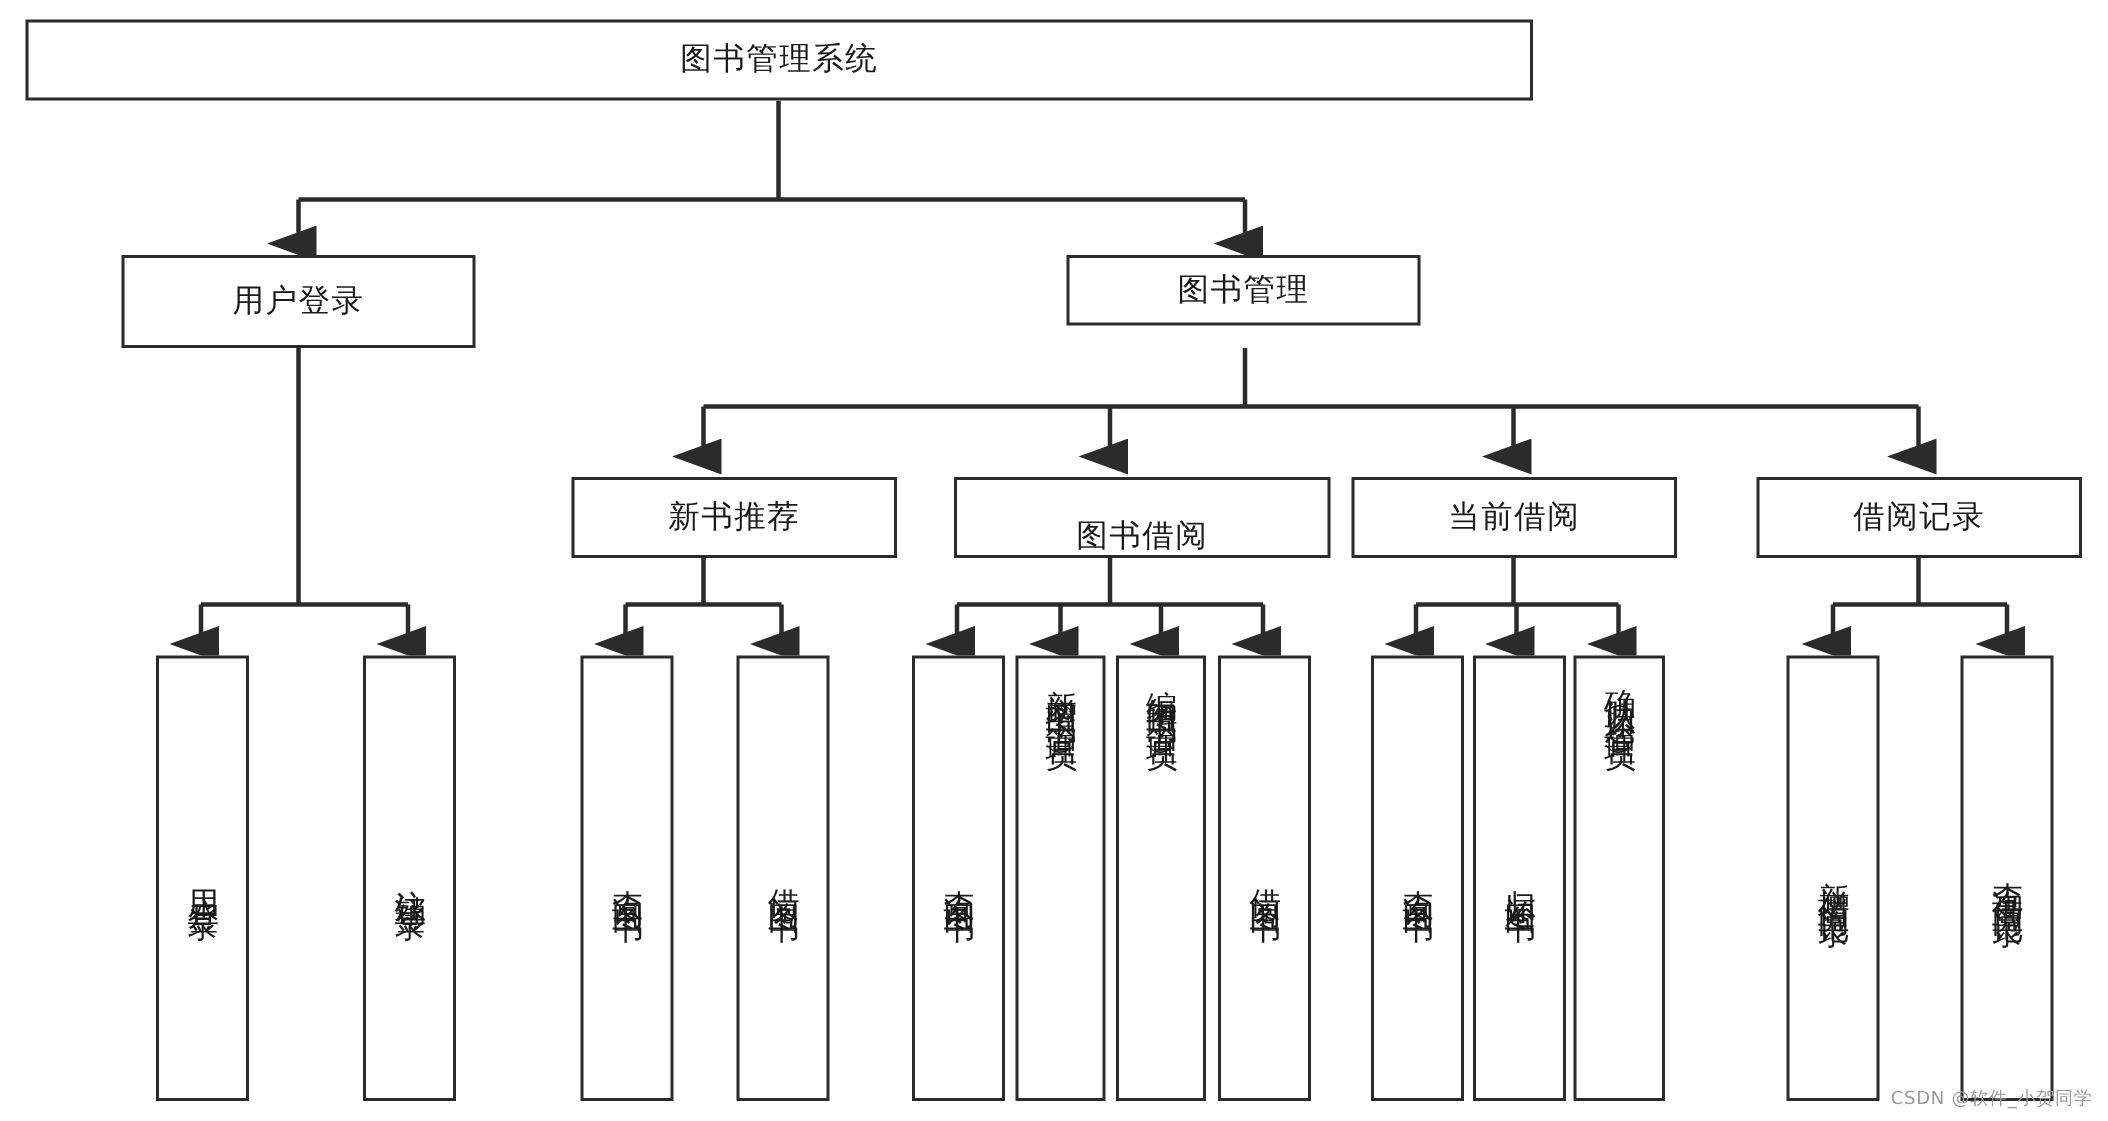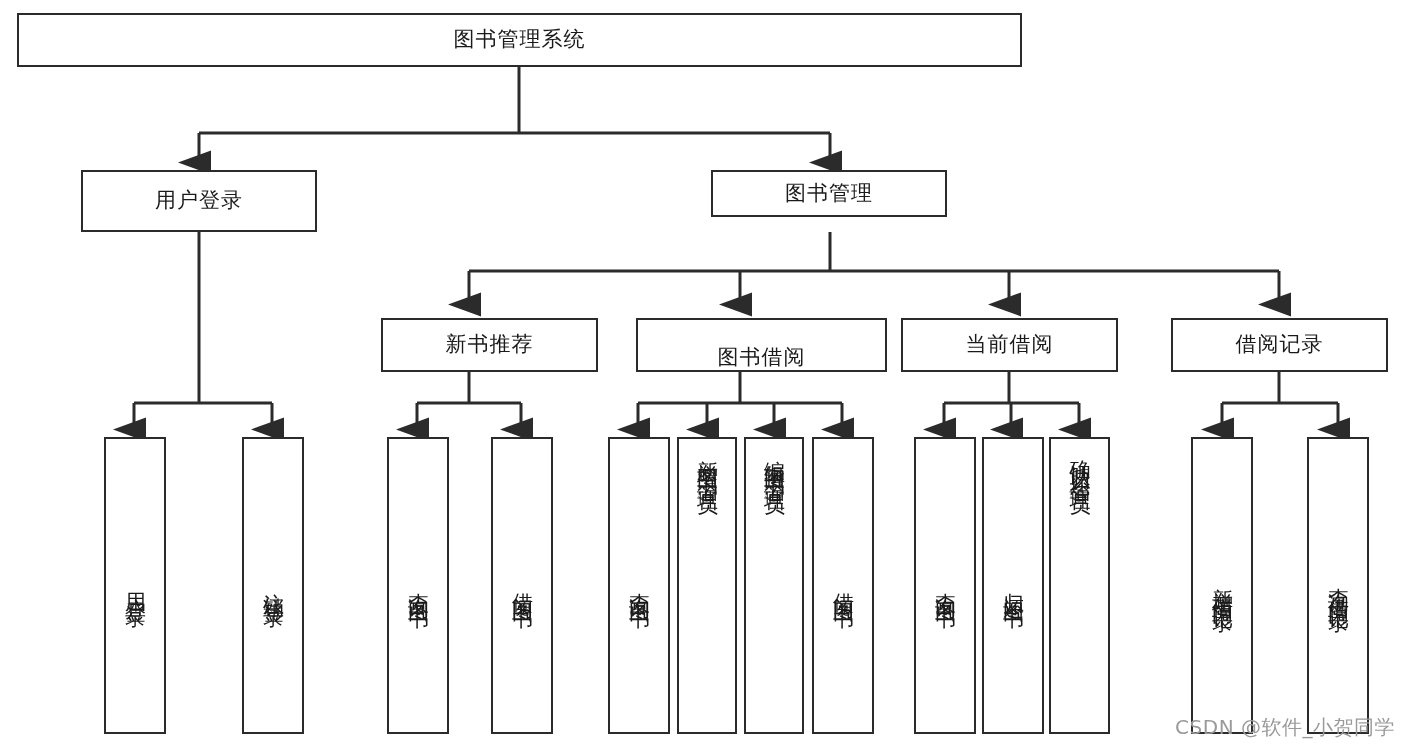--- a/index.html
+++ b/index.html
@@ -54,21 +54,21 @@
     white-space: nowrap;
   }
   .node-v.centered {
     align-items: center;
     padding-top: 0;
   }
   #watermark {
     position: absolute;
     right: 10px;
     bottom: 6px;
-    font-size: 20px;
+    font-size: 12px;
     color: #9a9a9a;
     letter-spacing: 0.5px;
     white-space: nowrap;
     pointer-events: none;
   }
 </style>
 </head>
 <body>
 
 <div id="canvas">

